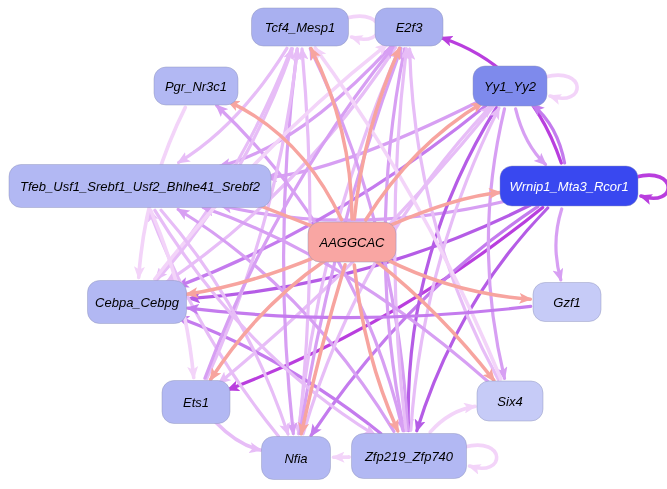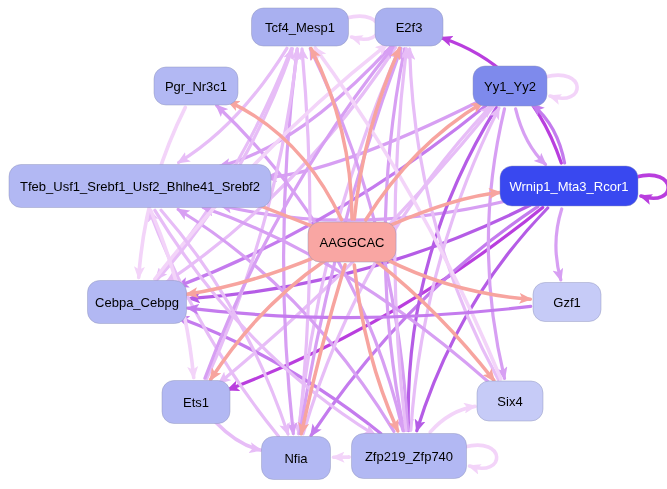--- a/index.html
+++ b/index.html
@@ -1,18 +1,19 @@
 <!DOCTYPE html>
 <html><head>
 <meta charset="utf-8">
 <style>
   html,body{margin:0;padding:0;background:#ffffff;}
   .canvas-wrap{
     width:667px;height:489px;position:relative;background:#ffffff;overflow:hidden;
     font-family:"Liberation Sans", sans-serif;
+    font-style:italic;
   }
   svg{display:block;}
   .node-label{
     font-family:"Liberation Sans", sans-serif;
     font-size:13px;
     pointer-events:none;
   }
 </style>
 </head>
 <body>

